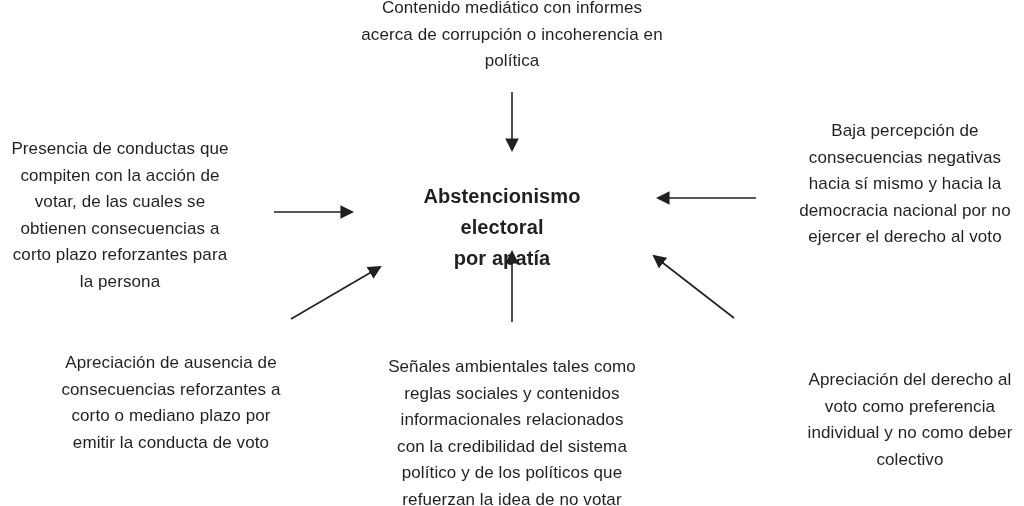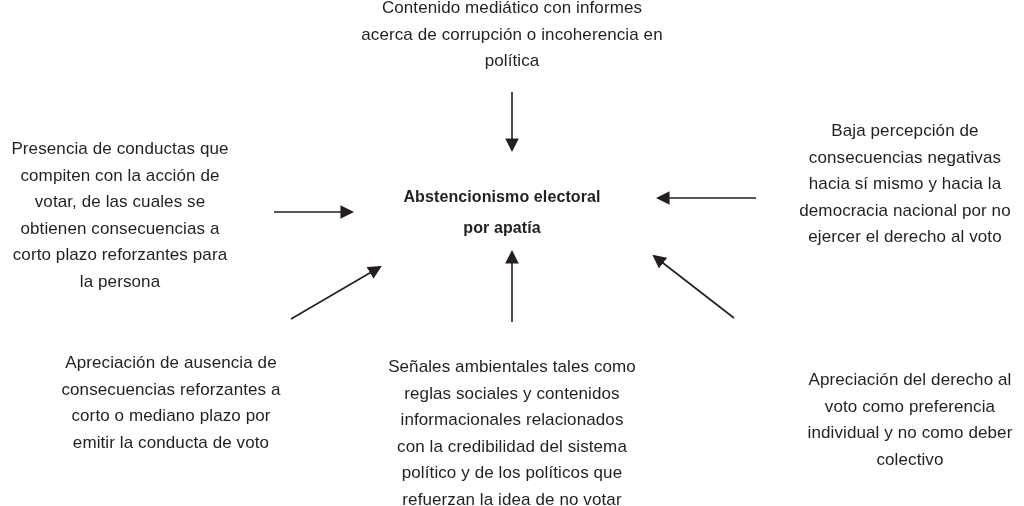--- a/index.html
+++ b/index.html
@@ -20,21 +20,21 @@
   .node {
     position: absolute;
     text-align: center;
     white-space: pre-line;
     font-size: 17px;
     line-height: 26.5px;
     letter-spacing: 0.1px;
   }
   .node.center {
     font-weight: bold;
-    font-size: 16px;
+    font-size: 20px;
     line-height: 31px;
   }
   #arrow-layer {
     position: absolute;
     left: 0;
     top: 0;
     width: 1024px;
     height: 506px;
     pointer-events: none;
   }

